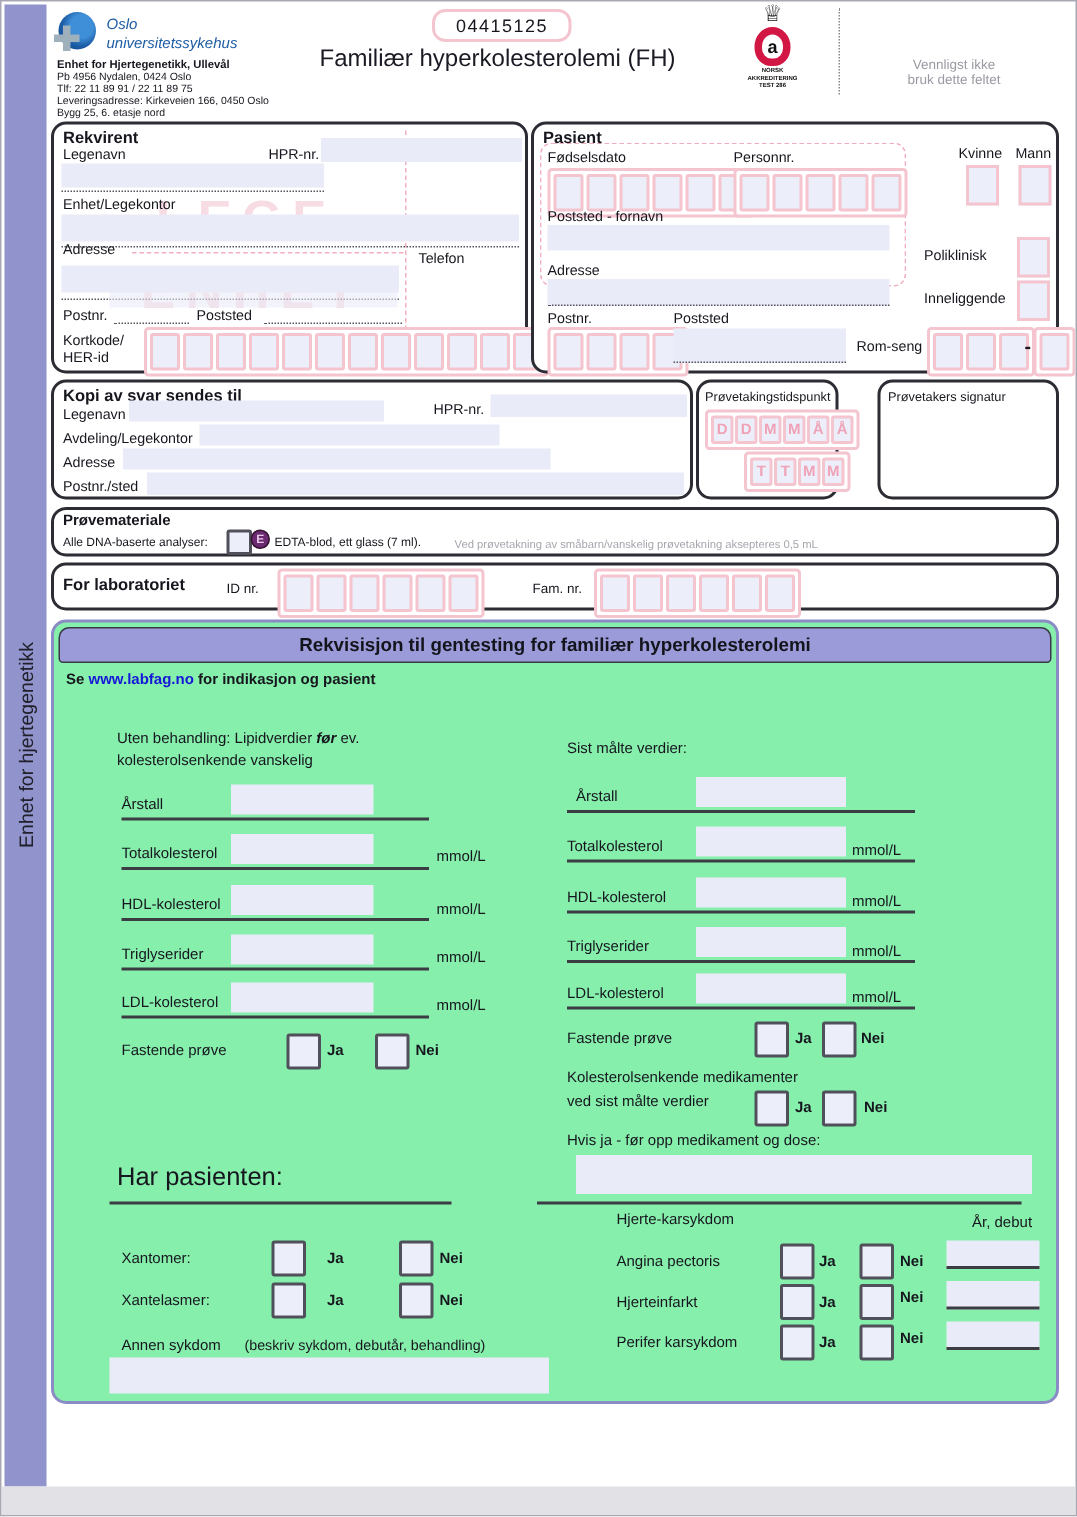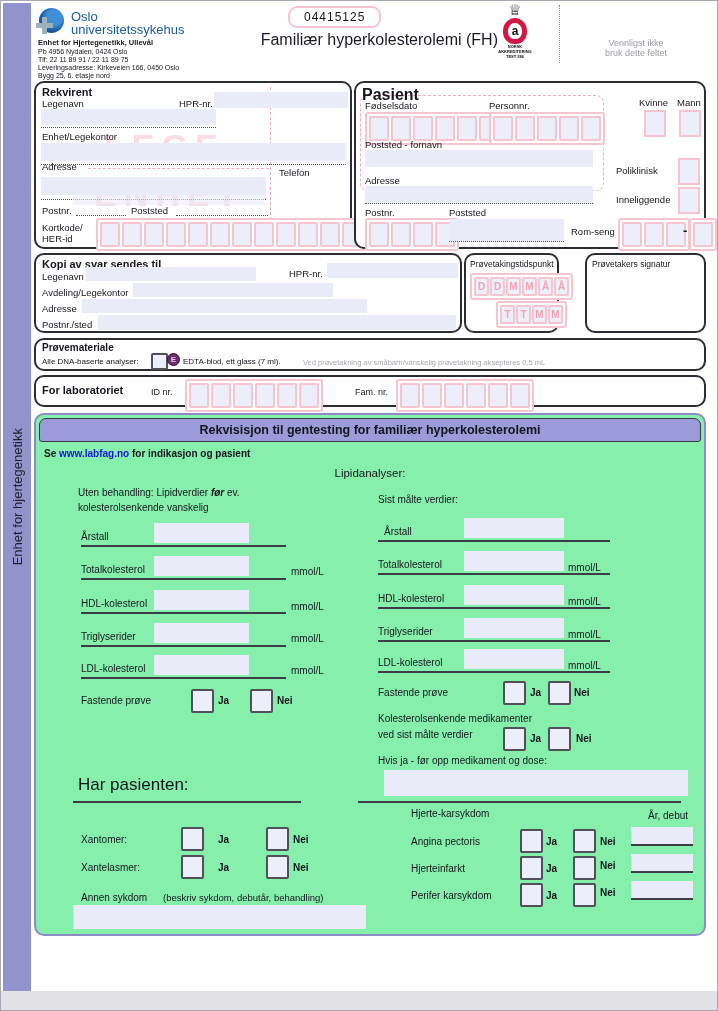--- a/index.html
+++ b/index.html
@@ -21,21 +21,21 @@
   .lcomb{position:absolute;display:flex;gap:1px;padding:2px;border:2px solid #f4c4cf;border-radius:3px;background:#fff;}
   .lcell{width:11px;height:15px;background:#eceefa;border:2px solid #f4c4cf;border-radius:2px;
          color:#f0a2b6;font-weight:bold;font-size:10px;display:flex;align-items:center;justify-content:center;}
   .cbp{position:absolute;width:18px;height:23px;background:#eceefa;border:2.5px solid #f4c4cf;}
   .cbg{position:absolute;width:19px;height:20px;background:#eceefa;border:2px solid #50505a;border-radius:2px;}
   .wm{position:absolute;font-weight:bold;font-size:34px;letter-spacing:7px;color:rgba(244,196,208,0.6);}
   .sidebar{position:absolute;left:2px;top:2px;width:28px;height:988px;background:#9193cd;
            display:flex;align-items:center;justify-content:center;}
   .sidebar-text{writing-mode:vertical-rl;transform:rotate(180deg);font-size:13px;color:#20202a;}
   .bottombar{position:absolute;left:0;top:990px;width:718px;height:21px;background:#e2e2e6;}
-  .orgname{font-size:13px;color:#1d5ca4;line-height:13px;}
+  .orgname{font-size:10px;color:#1d5ca4;line-height:13px;font-style:italic;}
   .addr{position:absolute;font-size:7px;color:#16161e;white-space:nowrap;}
   .badge{position:absolute;border:2px solid #f4c4cf;border-radius:9px;padding:2px 14px;font-size:12px;letter-spacing:1px;}
   .title{position:absolute;font-size:16px;color:#1a1a24;}
   .banner{position:absolute;left:3px;top:3px;right:3px;height:24px;background:#9b9bd9;border:1px solid #3a3a46;
           border-radius:7px 7px 3px 3px;display:flex;align-items:center;justify-content:center;
           font-weight:bold;font-size:12.5px;color:#14141c;box-sizing:border-box;}
   .mainbox{position:absolute;border:2.5px solid #8b8bc6;border-radius:10px;background:#86efac;box-sizing:border-box;}
   .link{color:#1515d8;font-weight:bold;}
   .note{color:#a6a6ae;}
   .ous-circle{width:25px;height:25px;border-radius:50%;
@@ -72,21 +72,21 @@
     <div>Oslo</div>
     <div>universitetssykehus</div>
   </div>
   <div class="addr b" style="left:37px;top:37px;font-size:7.5px">Enhet for Hjertegenetikk, Ullevål</div>
   <div class="addr" style="left:37px;top:47px">Pb 4956 Nydalen, 0424 Oslo</div>
   <div class="addr" style="left:37px;top:55px">Tlf: 22 11 89 91 / 22 11 89 75</div>
   <div class="addr" style="left:37px;top:63px">Leveringsadresse: Kirkeveien 166, 0450 Oslo</div>
   <div class="addr" style="left:37px;top:71px">Bygg 25, 6. etasje nord</div>
 
   <div class="badge" style="left:287px;top:5px">04415125</div>
-  <div class="title" style="left:212px;top:30px;width:285px;text-align:right">Familiær hyperkolesterolemi (FH)</div>
+  <div class="title" style="left:212px;top:30px;width:285px;text-align:left">Familiær hyperkolesterolemi (FH)</div>
 
   <div class="abs" style="left:492px;top:2px;width:44px">
     <div class="crown">♕</div>
     <div class="ring">
         <span>a</span>
       </div>
     <div class="akktxt">NORSK</div>
     <div class="akktxt">AKKREDITERING</div>
     <div class="akktxt">TEST 286</div>
   </div>
@@ -138,21 +138,21 @@
         <div class="cell"></div>
         <div class="cell"></div>
         <div class="cell"></div>
         <div class="cell"></div>
         <div class="cell"></div>
       </div>
   </div>
 
   <div class="fbox" style="left:353px;top:80px;width:352px;height:168px">
     <div class="abs" style="left:4px;top:12px;width:242px;height:94px;border:1.5px dashed #f2aebe;border-radius:8px"></div>
-    <div class="lbl b" style="left:6px;top:3px;font-size:16px">Pasient</div>
+    <div class="lbl b" style="left:6px;top:3px;font-size:11px">Pasient</div>
 
     <div class="lbl" style="left:9px;top:17px">Fødselsdato</div>
     <div class="lbl" style="left:133px;top:17px">Personnr.</div>
     <div class="comb" style="left:9px;top:29px">
         <div class="cell"></div>
         <div class="cell"></div>
         <div class="cell"></div>
         <div class="cell"></div>
         <div class="cell"></div>
         <div class="cell"></div>
@@ -272,21 +272,20 @@
   </div>
 
   <div class="mainbox" style="left:33px;top:412px;width:672px;height:523px">
     <div class="banner">Rekvisisjon til gentesting for familiær hyperkolesterolemi</div>
 
     <div class="lbl b" style="left:8px;top:33px;font-size:10px">
       <span>Se</span>
       <span class="link">www.labfag.no</span>
       <span>for indikasjon og pasient</span>
     </div>
-    <div class="abs" style="left:0;right:0;top:52px;text-align:center;font-size:11.5px">Lipidanalyser:</div>
 
     <div class="lbl" style="left:42px;top:72px;font-size:10px">
       <span>Uten behandling: Lipidverdier </span><span class="bi">før</span><span> ev.</span>
     </div>
     <div class="lbl" style="left:42px;top:87px;font-size:10px">kolesterolsenkende vanskelig</div>
 
     <div class="lbl" style="left:45px;top:116px;font-size:10px">Årstall</div>
     <div class="inp" style="left:118px;top:108px;width:95px;height:20px"></div>
     <div class="ul" style="left:45px;top:130px;width:205px"></div>
 

